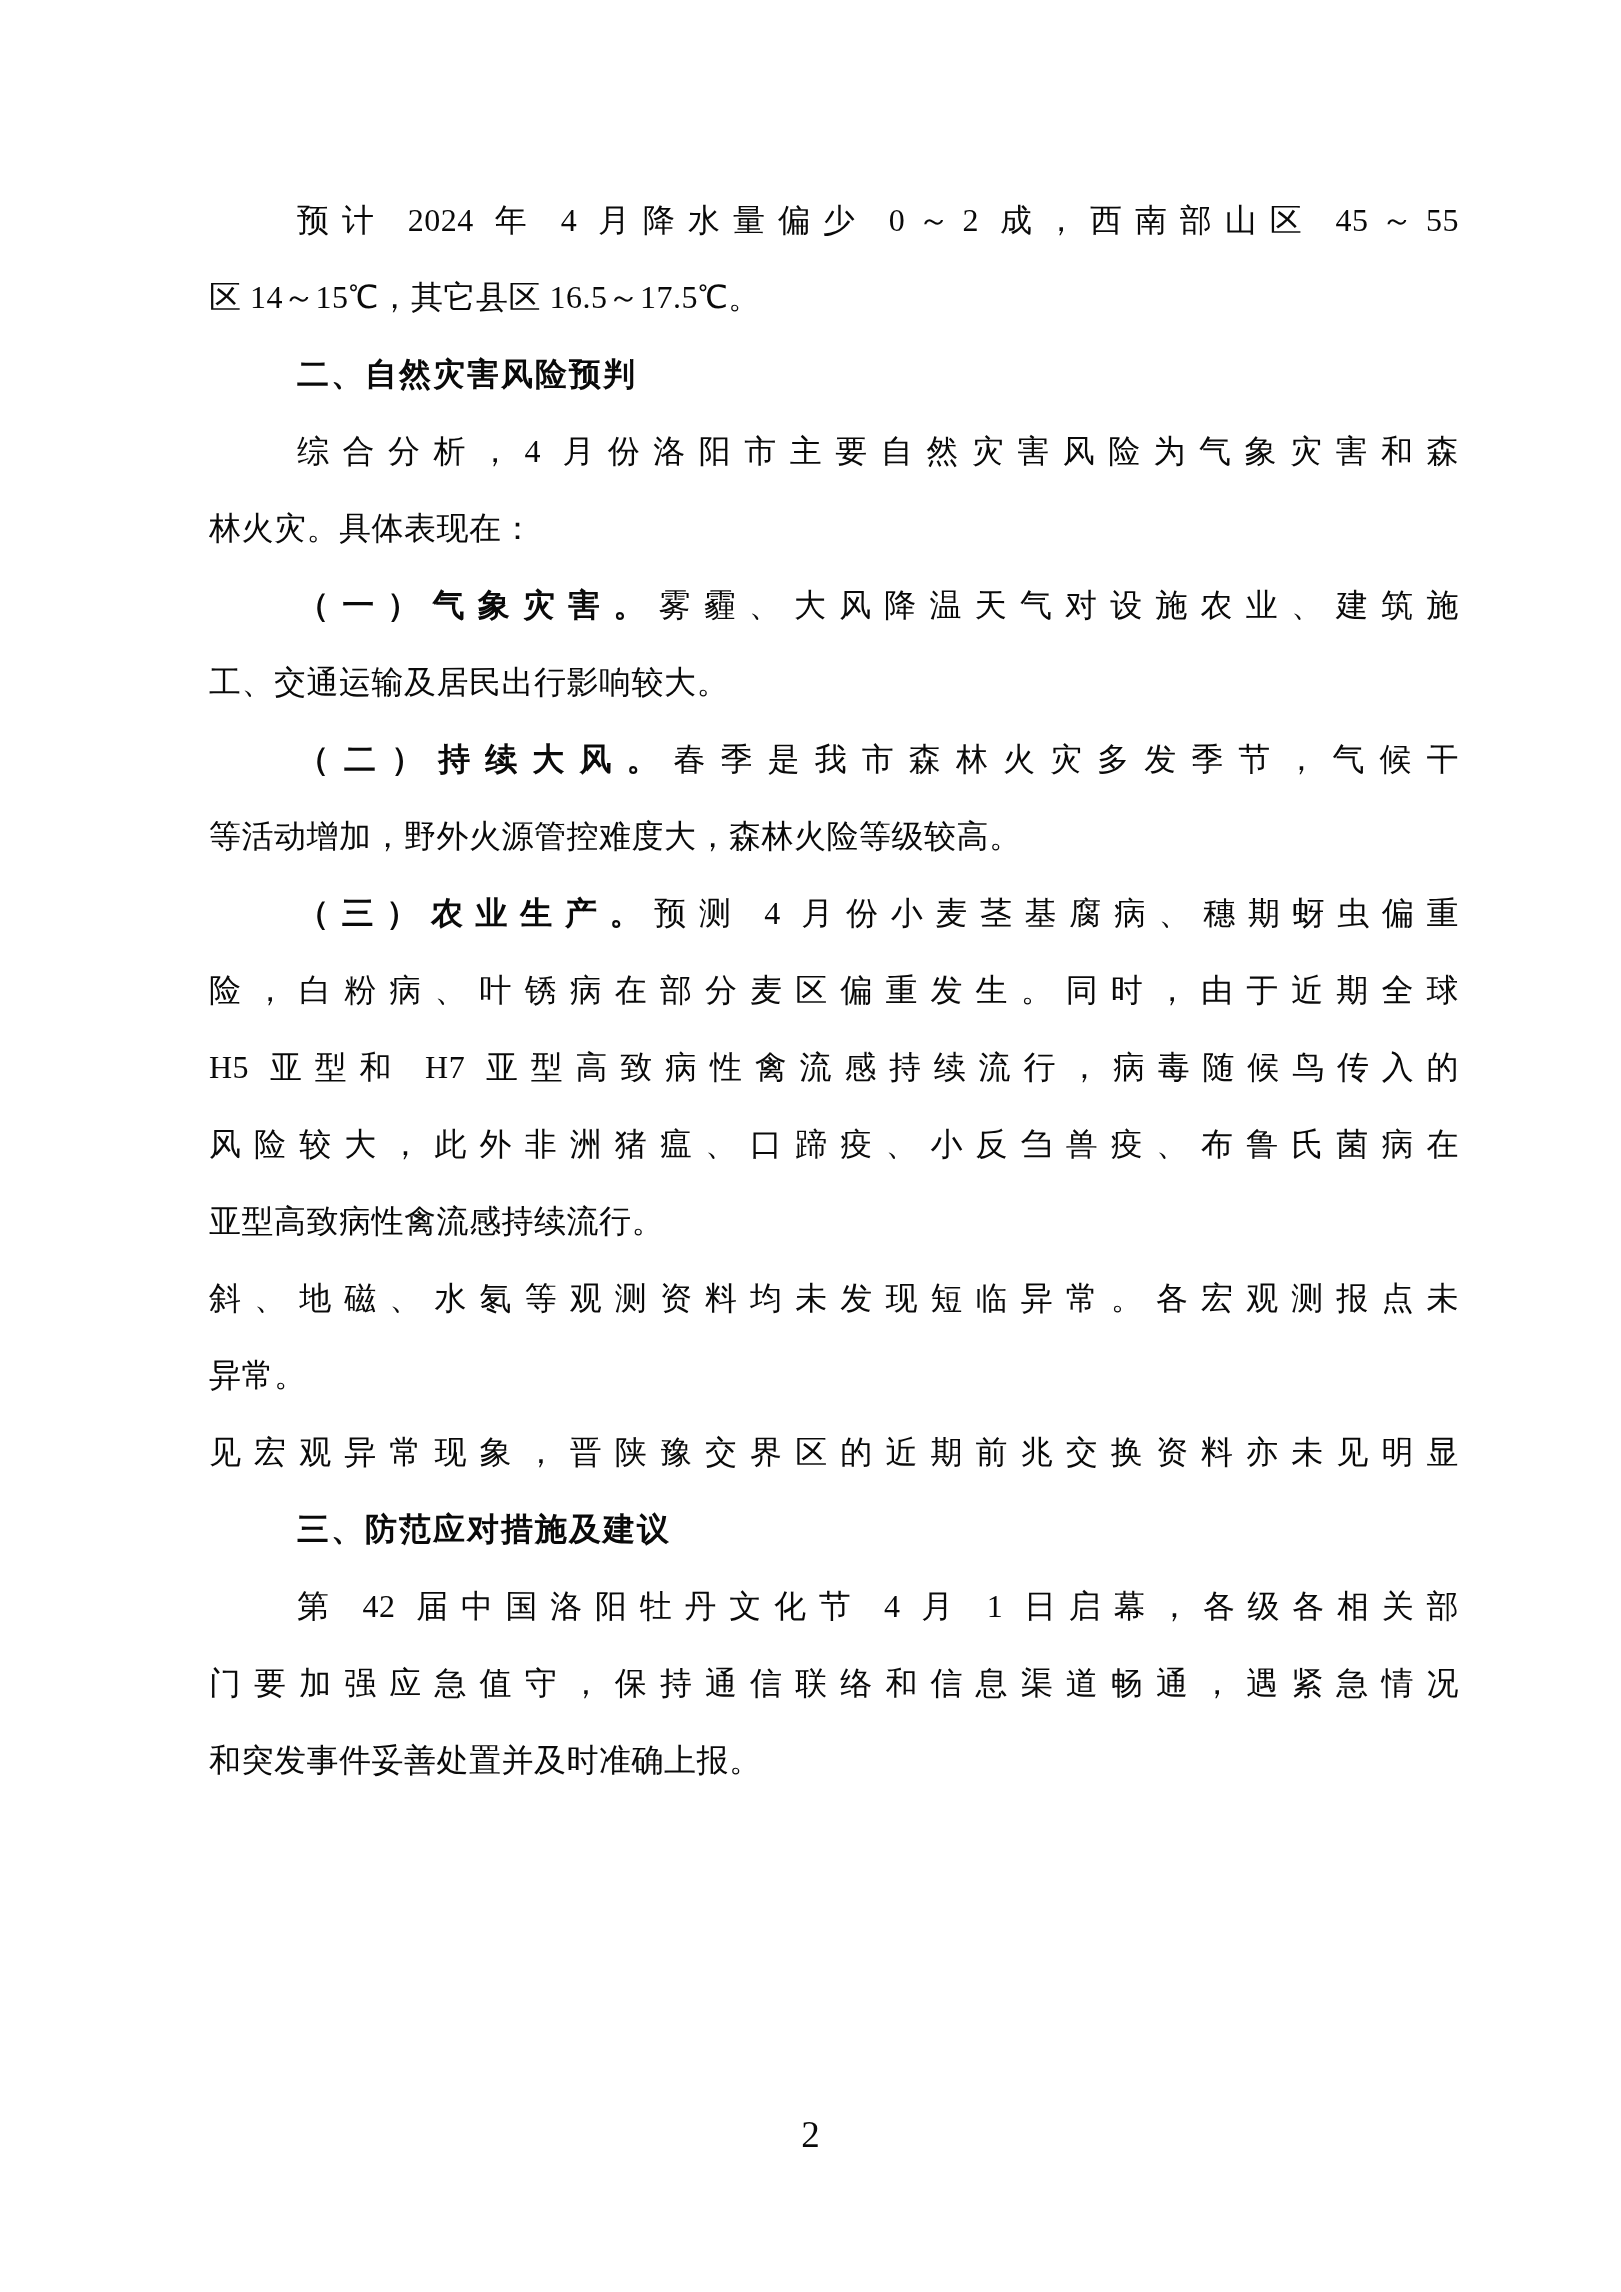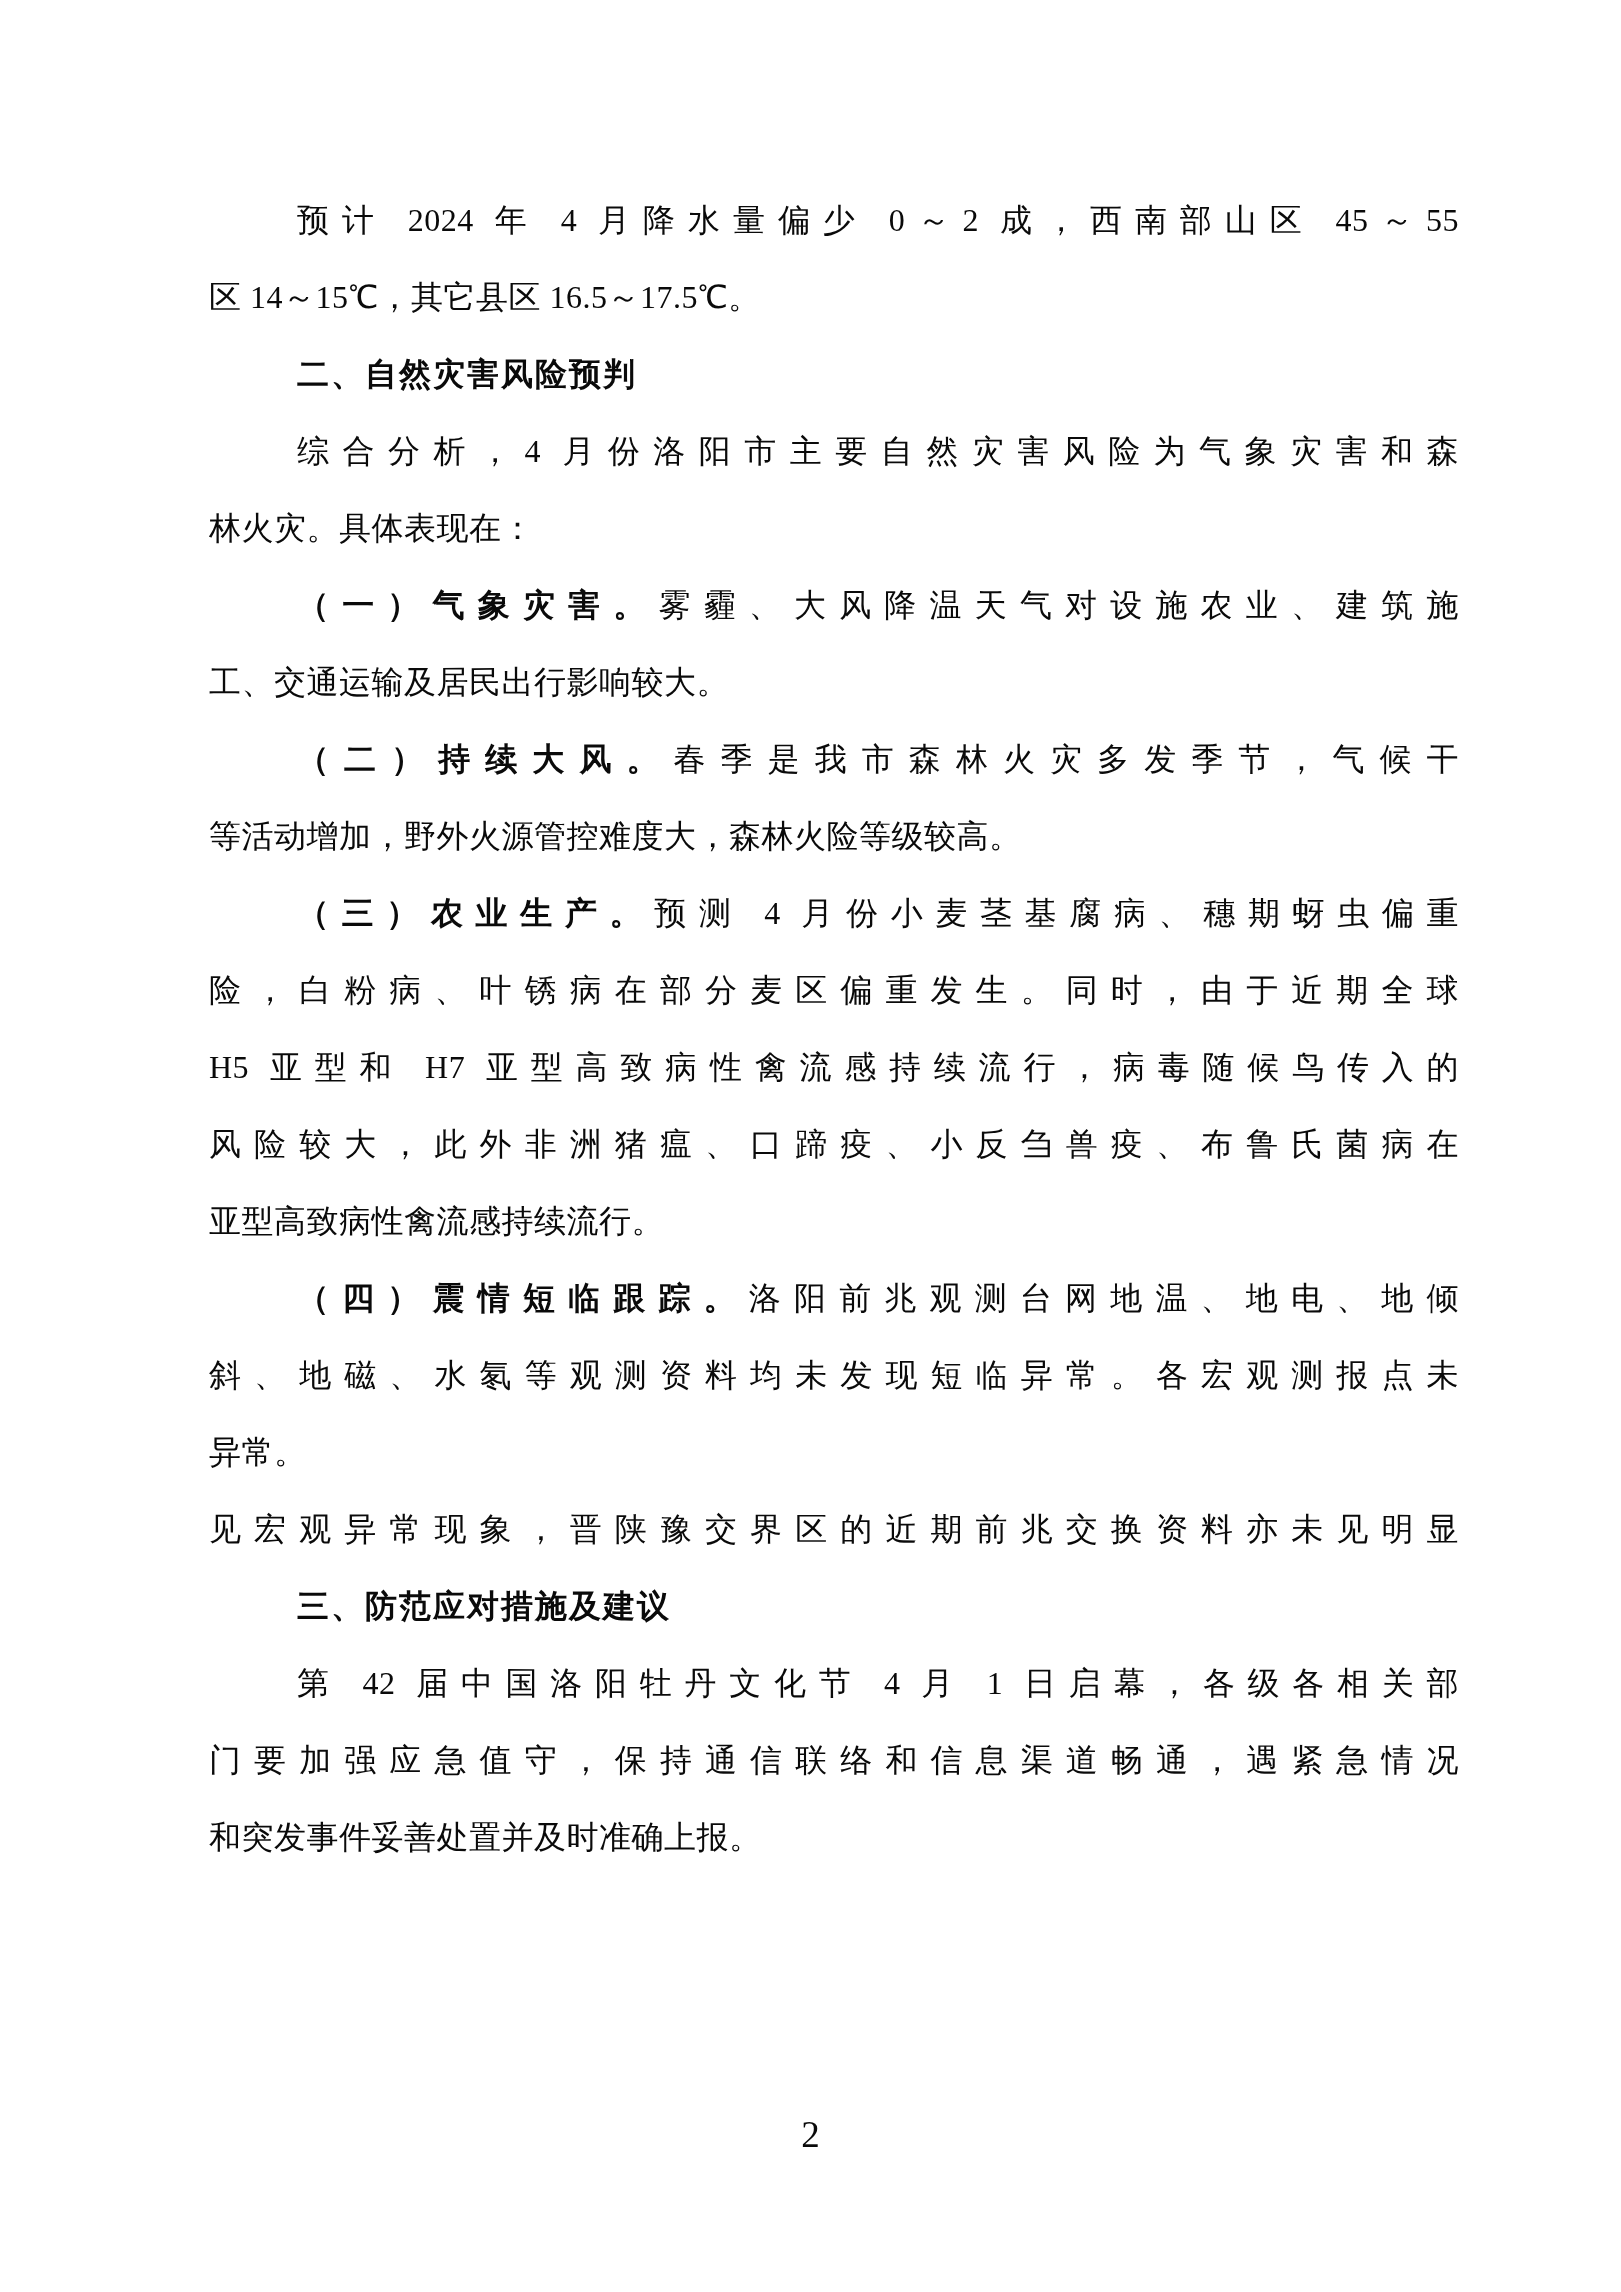--- a/index.html
+++ b/index.html
@@ -61,21 +61,20 @@
       <div class="line"><span class="seg">林火灾。具体表现在：</span></div>
       <div class="line indent justify"><span class="seg bold">（一）气象灾害。</span><span class="seg">雾霾、大风降温天气对设施农业、建筑施</span></div>
       <div class="line"><span class="seg">工、交通运输及居民出行影响较大。</span></div>
       <div class="line indent justify"><span class="seg bold">（二）持续大风。</span><span class="seg">春季是我市森林火灾多发季节，气候干</span></div>
       <div class="line"><span class="seg">等活动增加，野外火源管控难度大，森林火险等级较高。</span></div>
       <div class="line indent justify"><span class="seg bold">（三）农业生产。</span><span class="seg">预测 4 月份小麦茎基腐病、穗期蚜虫偏重</span></div>
       <div class="line justify"><span class="seg">险，白粉病、叶锈病在部分麦区偏重发生。同时，由于近期全球</span></div>
       <div class="line justify"><span class="seg">H5 亚型和 H7 亚型高致病性禽流感持续流行，病毒随候鸟传入的</span></div>
       <div class="line justify"><span class="seg">风险较大，此外非洲猪瘟、口蹄疫、小反刍兽疫、布鲁氏菌病在</span></div>
       <div class="line"><span class="seg">亚型高致病性禽流感持续流行。</span></div>
-      <div class="line indent justify"><span class="seg bold">（四）震情短临跟踪。</span><span class="seg">洛阳前兆观测台网地温、地电、地倾</span></div>
       <div class="line justify"><span class="seg">斜、地磁、水氡等观测资料均未发现短临异常。各宏观测报点未</span></div>
       <div class="line"><span class="seg">异常。</span></div>
       <div class="line justify"><span class="seg">见宏观异常现象，晋陕豫交界区的近期前兆交换资料亦未见明显</span></div>
       <div class="line indent heading"><span class="seg bold">三、防范应对措施及建议</span></div>
       <div class="line indent justify"><span class="seg">第 42 届中国洛阳牡丹文化节 4 月 1 日启幕，各级各相关部</span></div>
       <div class="line justify"><span class="seg">门要加强应急值守，保持通信联络和信息渠道畅通，遇紧急情况</span></div>
       <div class="line"><span class="seg">和突发事件妥善处置并及时准确上报。</span></div>
     </div>
   <div class="page-number">2</div>
 </div>

